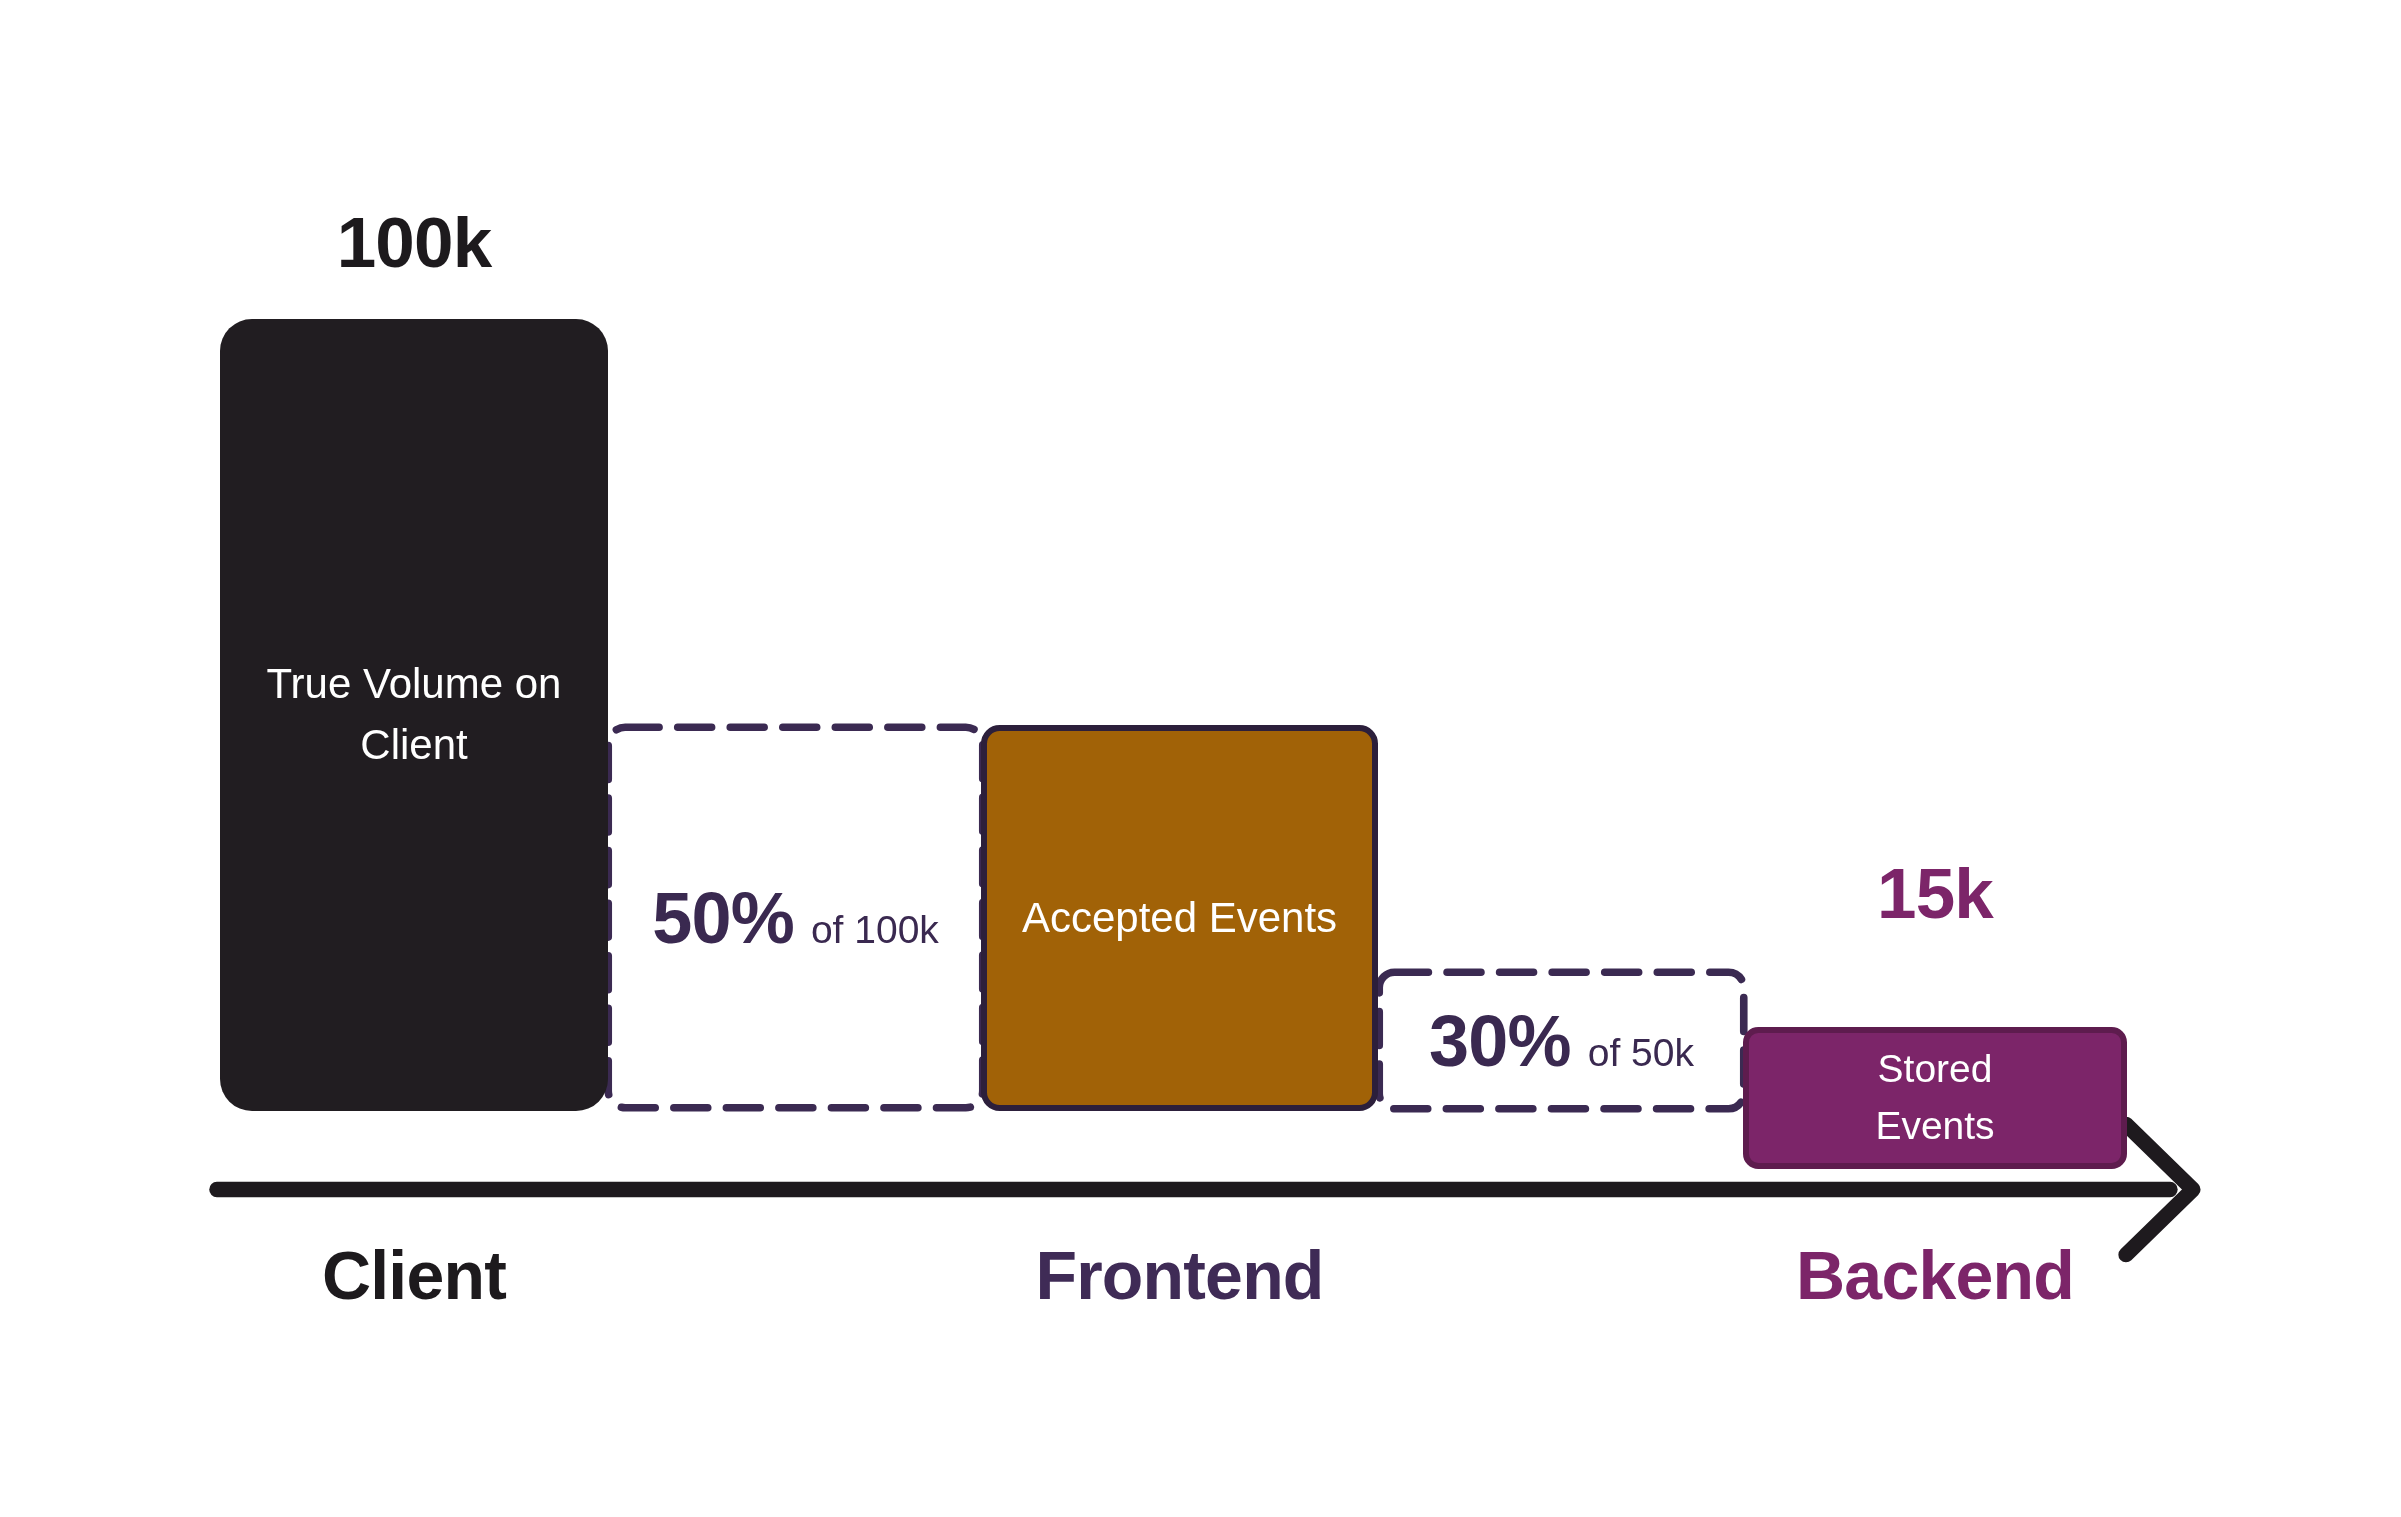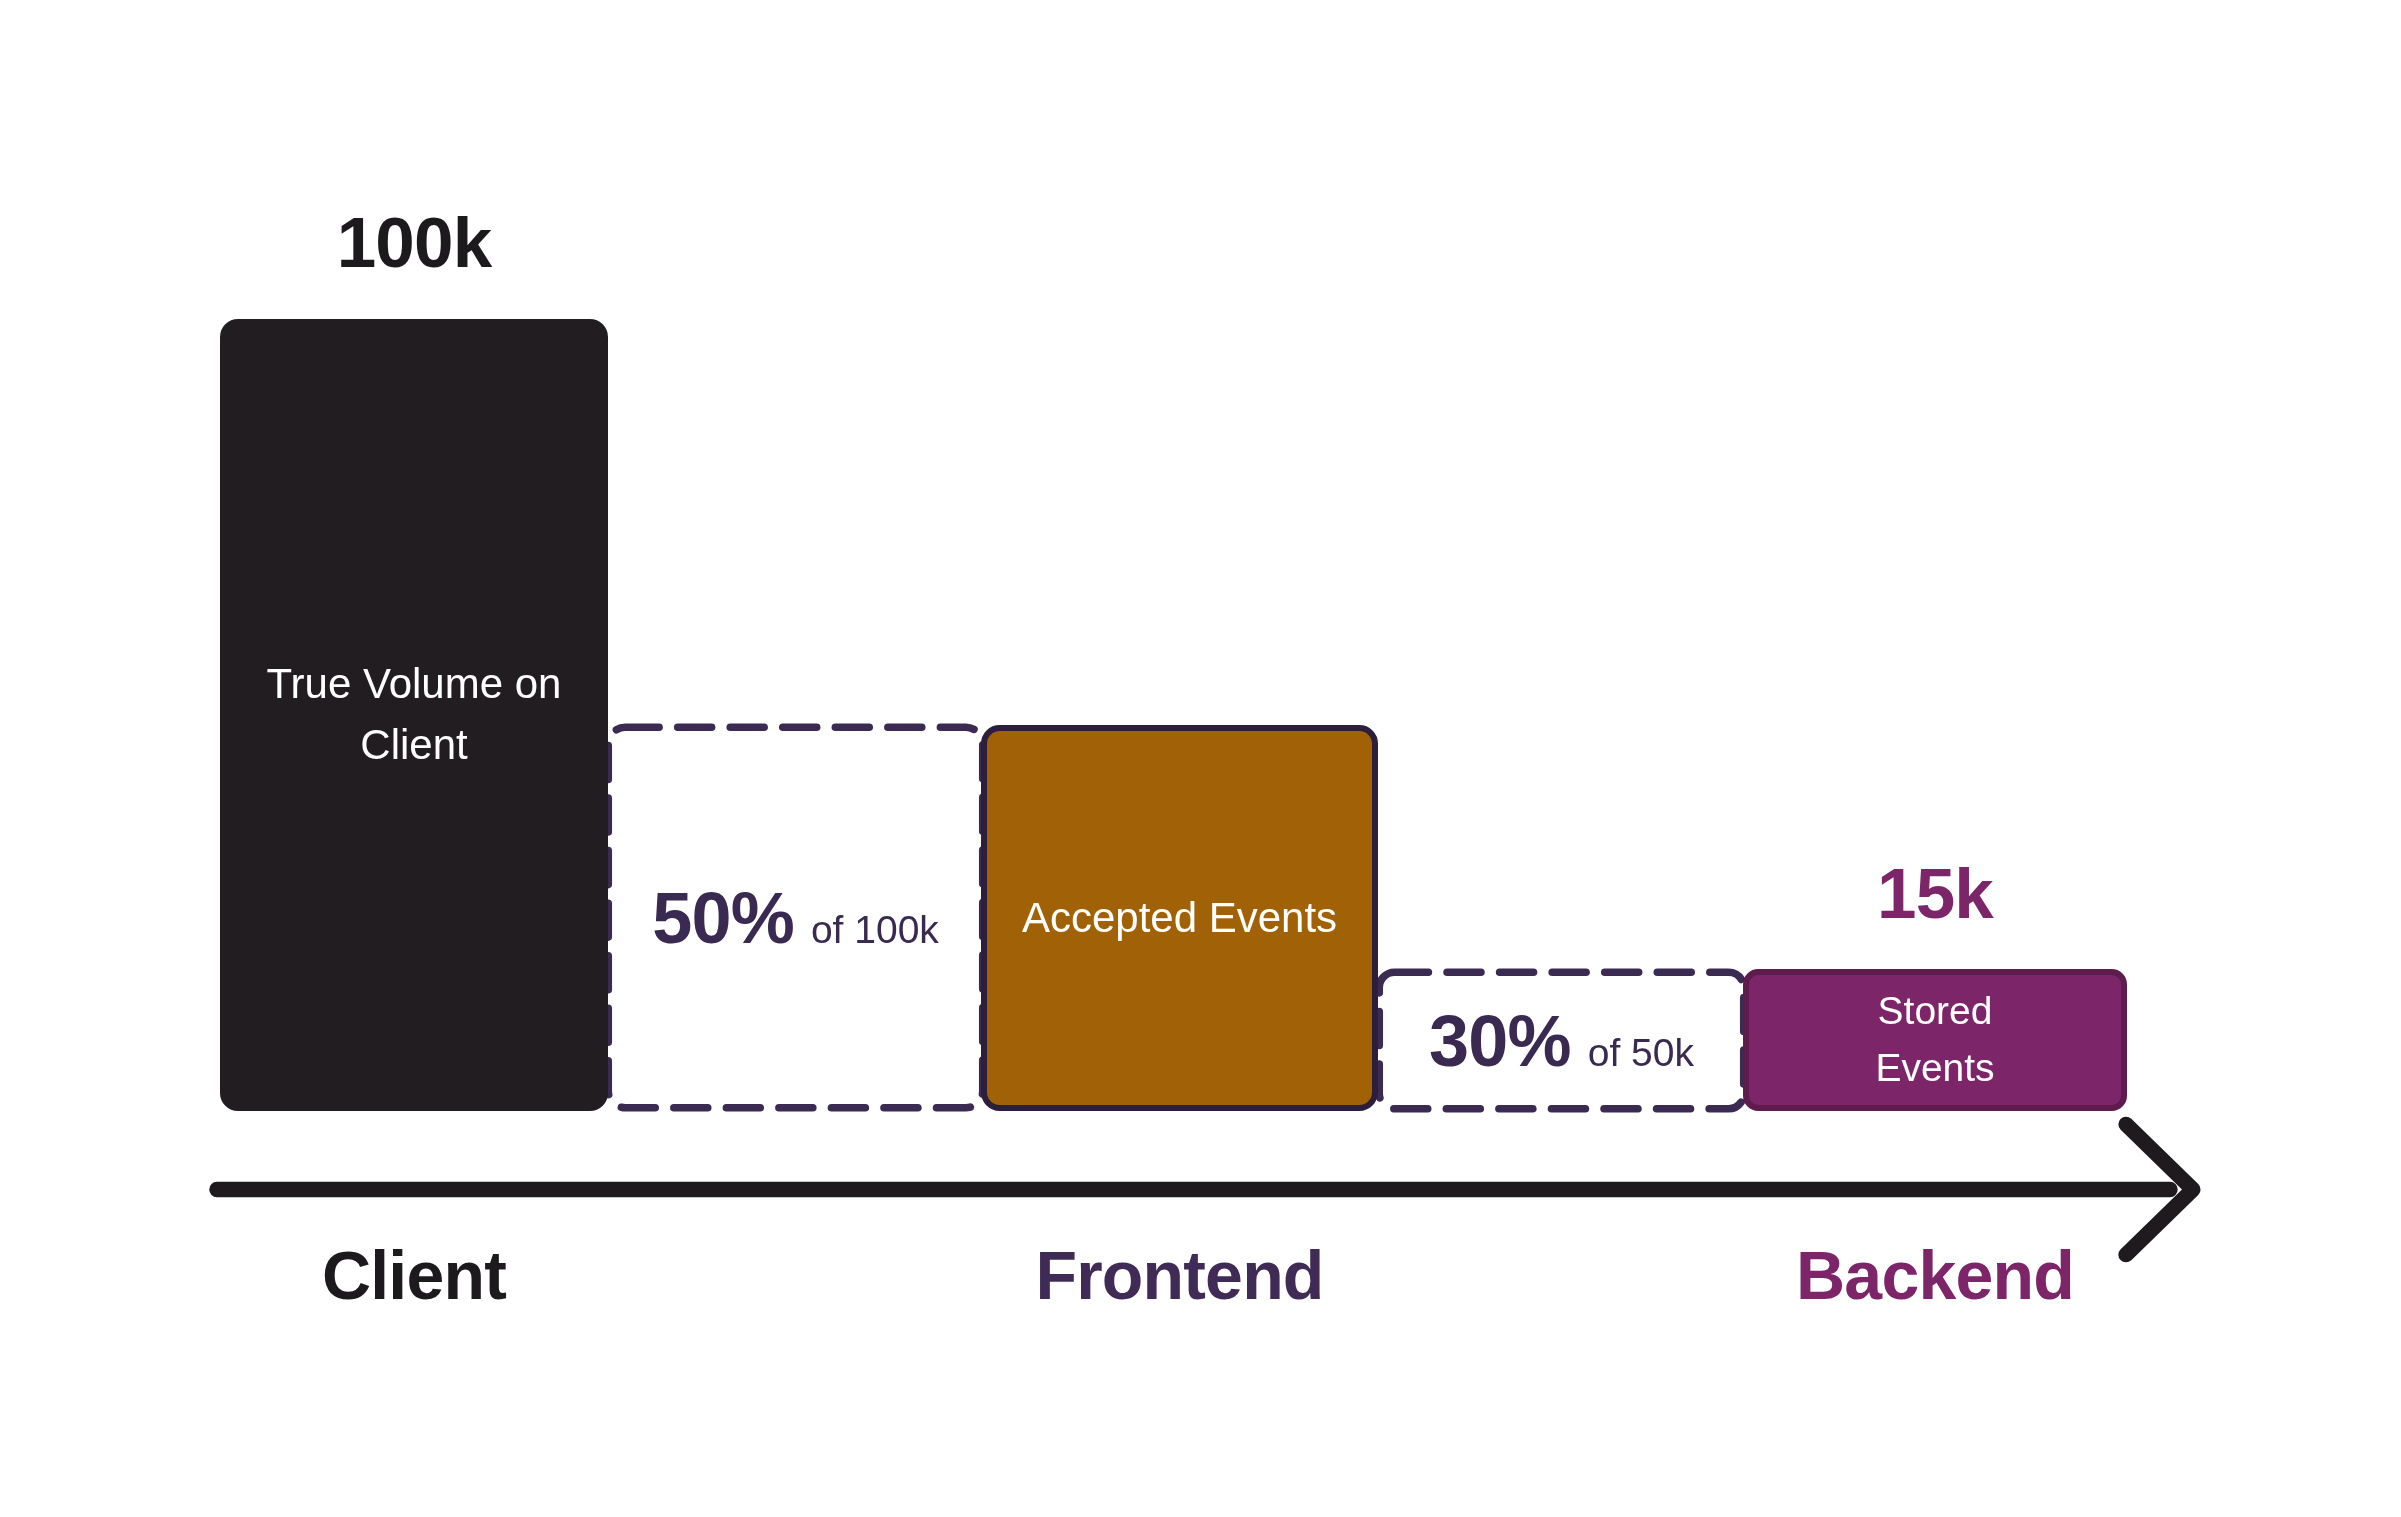--- a/index.html
+++ b/index.html
@@ -35,33 +35,33 @@
     display: flex;
     align-items: center;
     justify-content: center;
     text-align: center;
     color: #ffffff;
     z-index: 3;
   }
   .bar-client {
     left: 220px; top: 319px; width: 388px; height: 792px;
     background: #211D21;
-    border-radius: 18px;
+    border-radius: 32px;
     font-size: 42px; font-weight: 500; line-height: 1.45;
     padding: 0 41px;
   }
   .bar-frontend {
     left: 981px; top: 725px; width: 397px; height: 386px;
     background: #a16207;
     border: 6px solid #2C1F3B;
     border-radius: 18.7px;
     font-size: 42px; font-weight: 500; line-height: 1.4;
   }
   .bar-backend {
-    left: 1743px; top: 969px; width: 384px; height: 142px;
+    left: 1743px; top: 1027px; width: 384px; height: 142px;
     background: #7C2569;
     border: 6px solid #5E1C4E;
     border-radius: 15.3px;
     font-size: 39px; font-weight: 500; line-height: 1.45;
   }
   .bar-backend .bar-label { width: 204px; }
 
   
   .drop-box { position: absolute; z-index: 2; background: #ffffff; }
   .drop-box svg { position: absolute; left: 0; top: 0; }

